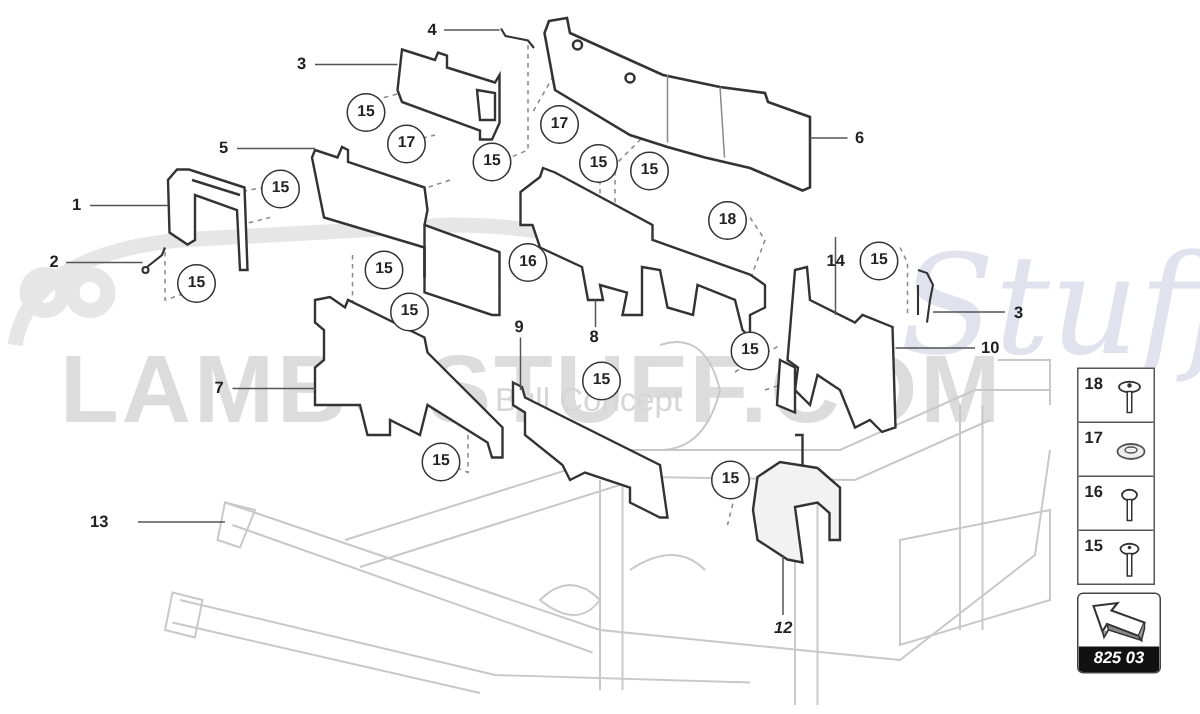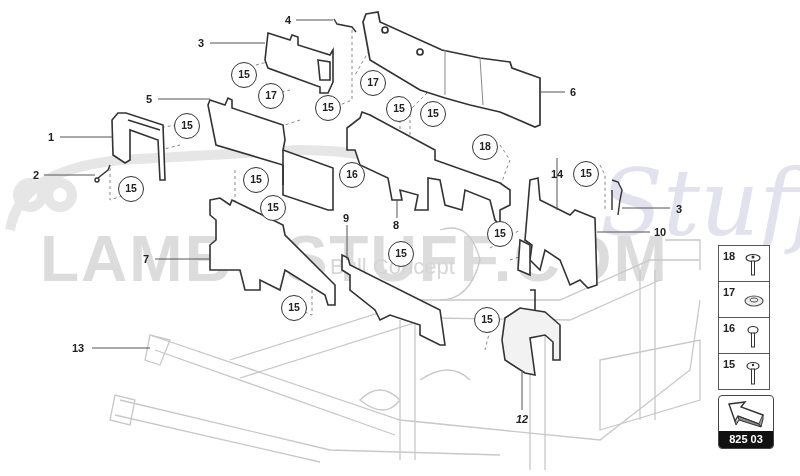--- a/index.html
+++ b/index.html
@@ -12,21 +12,21 @@
   .wm-sub { position:absolute; left:330px; top:254px; font-size:22px; color:#d6d6d6; white-space:nowrap; }
   .wm-stuff { position:absolute; left:600px; top:150px; font-family:"DejaVu Serif", serif; font-style:italic; font-size:92px; color:#e2e2ee; white-space:nowrap; }
   .footer { position:absolute; left:321px; top:447px; font-size:20px; font-weight:bold; color:#9a9a9a; white-space:nowrap; }
   .legend { position:absolute; left:718px; top:245px; width:50px; border:1.5px solid #555; background:#fff; }
   .legend-row { position:relative; height:35px; border-bottom:1.5px solid #555; }
   .legend-row:last-child { border-bottom:none; }
   .legend-num { position:absolute; left:4px; top:4px; font-size:11px; font-weight:bold; color:#222; }
   .legend-icon { position:absolute; left:24px; top:6px; }
   .nav-box { position:absolute; left:718px; top:395px; width:54px; height:52px; border:1.5px solid #444; border-radius:4px; background:#fff; overflow:hidden; }
   .nav-arrow { position:absolute; left:4px; top:2px; }
-  .nav-label { position:absolute; left:0; bottom:0; width:100%; height:17px; background:#111; color:#fff; font-size:11px; font-weight:bold; text-align:center; line-height:17px; }
+  .nav-label { position:absolute; left:0; bottom:0; width:100%; height:17px; background:#111; color:#fff; font-size:11px; font-weight:bold; text-align:center; line-height:17px;font-style:italic; }
 </style>
 </head>
 <body>
 
 <div class="stage">
 
   <div class="wm-lambo">LAMBOSTUFF.COM</div>
   <div class="wm-sub">Bull Concept</div>
   <div class="wm-stuff">Stuff</div>
 
@@ -165,21 +165,21 @@
   <div class="callout" style="left:198px;top:37px;">3</div>
   <div class="callout" style="left:285px;top:14px;">4</div>
   <div class="callout" style="left:146px;top:93px;">5</div>
   <div class="callout" style="left:570px;top:86px;">6</div>
   <div class="callout" style="left:143px;top:253px;">7</div>
   <div class="callout" style="left:393px;top:219px;">8</div>
   <div class="callout" style="left:343px;top:212px;">9</div>
   <div class="callout" style="left:654px;top:226px;">10</div>
   <div class="callout" style="left:676px;top:203px;">3</div>
   <div class="callout" style="left:516px;top:413px;font-style:italic;">12</div>
-  <div class="callout" style="left:72px;top:342px;">13</div>
+  <div class="callout" style="left:60px;top:342px;">13</div>
   <div class="callout" style="left:551px;top:144px;margin-top:24px;">14</div>
 
   <div class="bubble" style="left:231px;top:62px;">15</div>
   <div class="bubble" style="left:315px;top:95px;">15</div>
   <div class="bubble" style="left:258px;top:83px;">17</div>
   <div class="bubble" style="left:360px;top:70px;">17</div>
   <div class="bubble" style="left:386px;top:96px;">15</div>
   <div class="bubble" style="left:420px;top:101px;">15</div>
   <div class="bubble" style="left:174px;top:113px;">15</div>
   <div class="bubble" style="left:118px;top:176px;">15</div>

